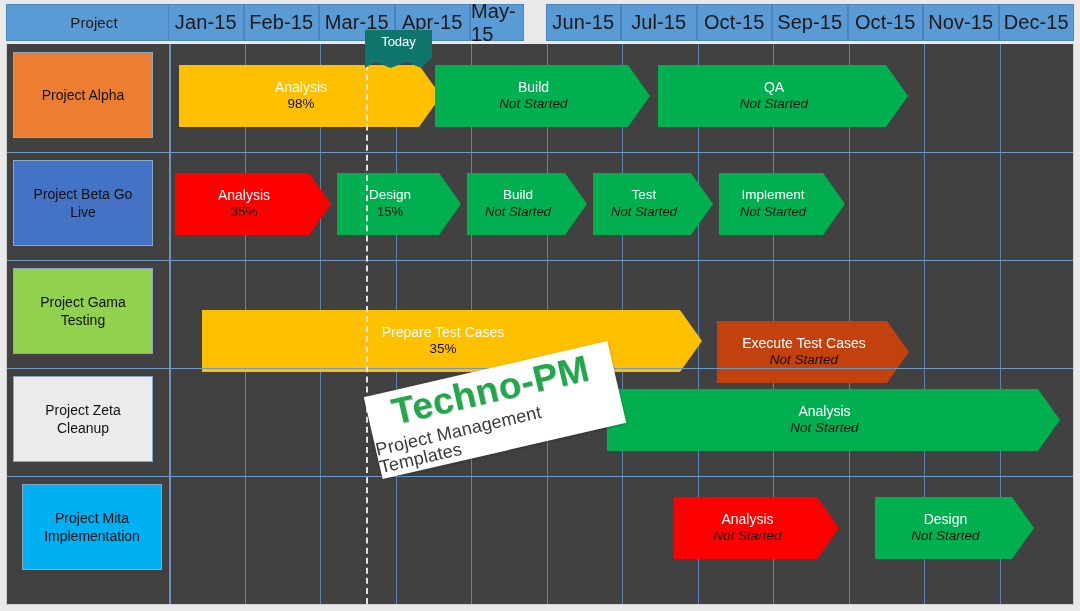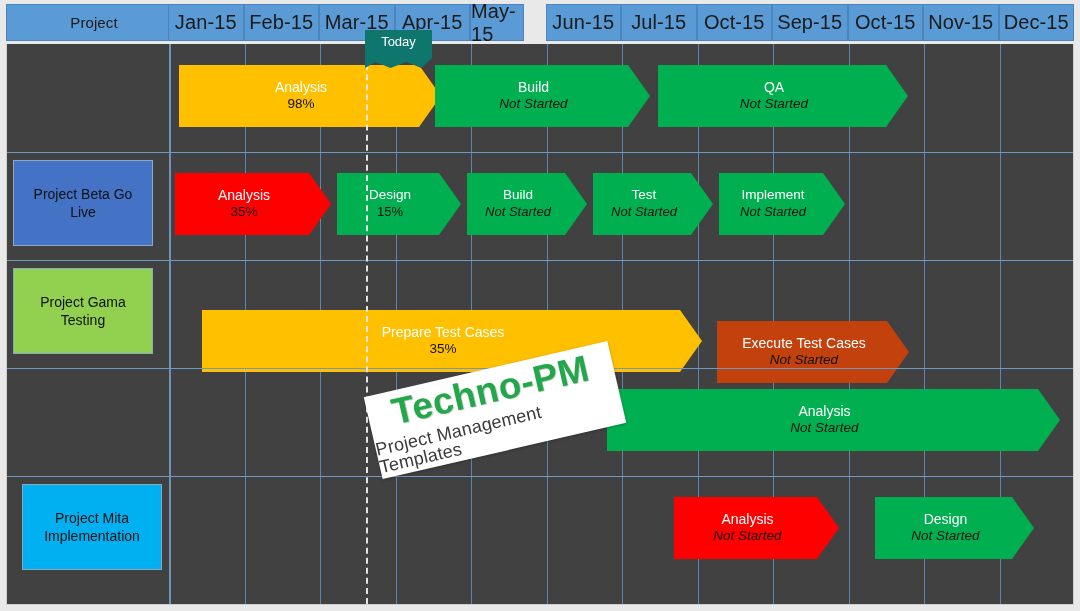--- a/index.html
+++ b/index.html
@@ -125,20 +125,21 @@
       <div class="vline" style="left: 313px;"></div>
       <div class="vline" style="left: 389px;"></div>
       <div class="vline" style="left: 464px;"></div>
       <div class="vline" style="left: 540px;"></div>
       <div class="vline" style="left: 615px;"></div>
       <div class="vline" style="left: 691px;"></div>
       <div class="vline" style="left: 766px;"></div>
       <div class="vline" style="left: 842px;"></div>
       <div class="vline" style="left: 917px;"></div>
       <div class="vline" style="left: 993px;"></div>
+      <div class="plabel" style="top: 8px; height: 86px; background: rgb(237, 125, 49); color: rgb(17, 17, 17);">Project Alpha</div>
       <div class="task" style="left: 172px; width: 262px; top: 21px; background: rgb(255, 192, 0);">
         <div class="t-name">Analysis</div>
         <div class="t-sub pct">98%</div>
       </div>
       <div class="task" style="left: 428px; width: 215px; top: 21px; background: rgb(0, 176, 80);">
         <div class="t-name">Build</div>
         <div class="t-sub ns">Not Started</div>
       </div>
       <div class="task" style="left: 651px; width: 250px; top: 21px; background: rgb(0, 176, 80);">
         <div class="t-name">QA</div>
@@ -170,20 +171,21 @@
       <div class="plabel" style="top: 224px; height: 86px; background: rgb(146, 208, 80); color: rgb(17, 17, 17);">Project Gama Testing</div>
       <div class="task" style="left: 195px; width: 500px; top: 237px; background: rgb(255, 192, 0); margin-top: 29px;">
         <div class="t-name">Prepare Test Cases</div>
         <div class="t-sub pct">35%</div>
       </div>
       <div class="task" style="left: 710px; width: 192px; top: 237px; background: #c2410c; margin-top: 40px;">
         <div class="t-name">Execute Test Cases</div>
         <div class="t-sub ns">Not Started</div>
       </div>
       <div class="rowsep" style="top: 324px;"></div>
+      <div class="plabel" style="top: 332px; height: 86px; background: rgb(235, 235, 235); color: rgb(17, 17, 17);">Project Zeta Cleanup</div>
       <div class="task" style="left: 600px; width: 453px; top: 345px; background: rgb(0, 176, 80);">
         <div class="t-name">Analysis</div>
         <div class="t-sub ns">Not Started</div>
       </div>
       <div class="rowsep" style="top: 432px;"></div>
       <div class="plabel" style="top: 440px; height: 86px; background: rgb(0, 176, 240); color: rgb(17, 17, 17); margin-left: 9px;">Project Mita Implementation</div>
       <div class="task" style="left: 667px; width: 165px; top: 453px; background: rgb(255, 0, 0);">
         <div class="t-name">Analysis</div>
         <div class="t-sub ns">Not Started</div>
       </div>

